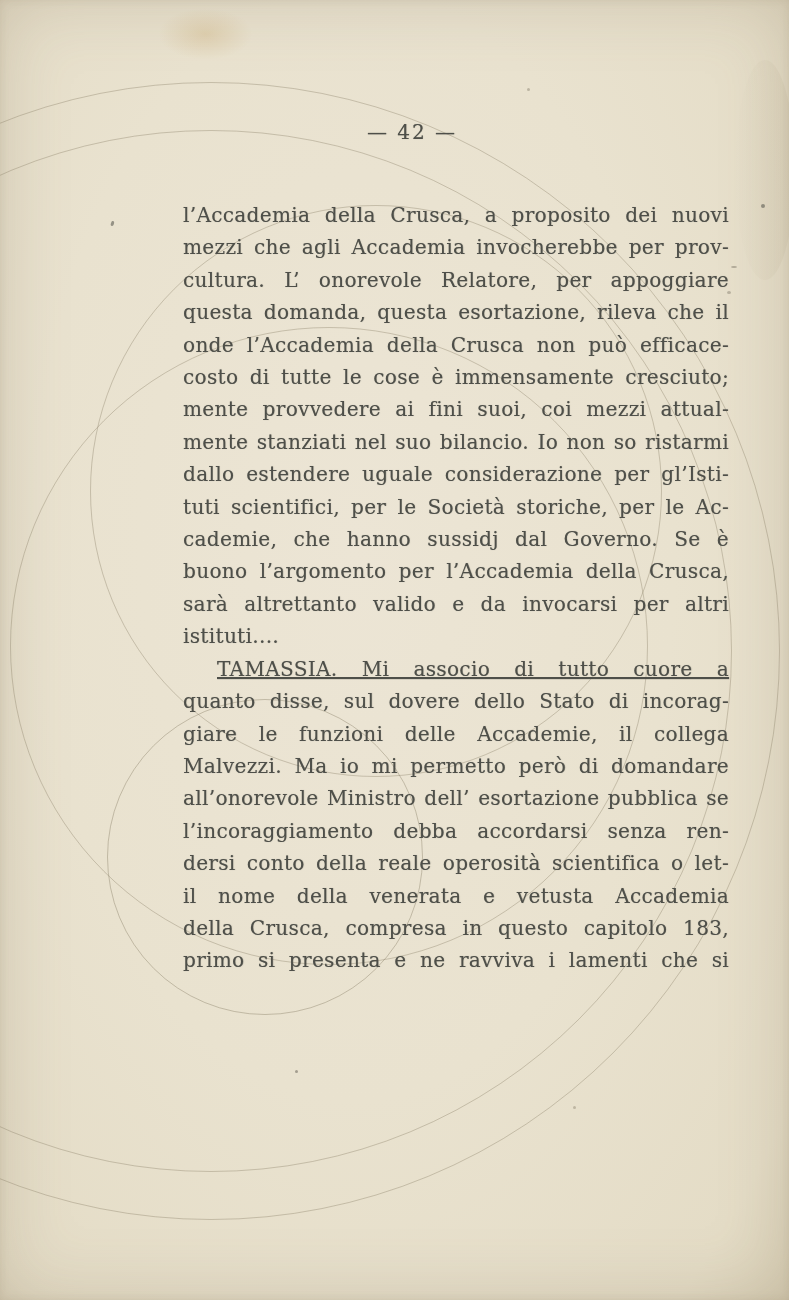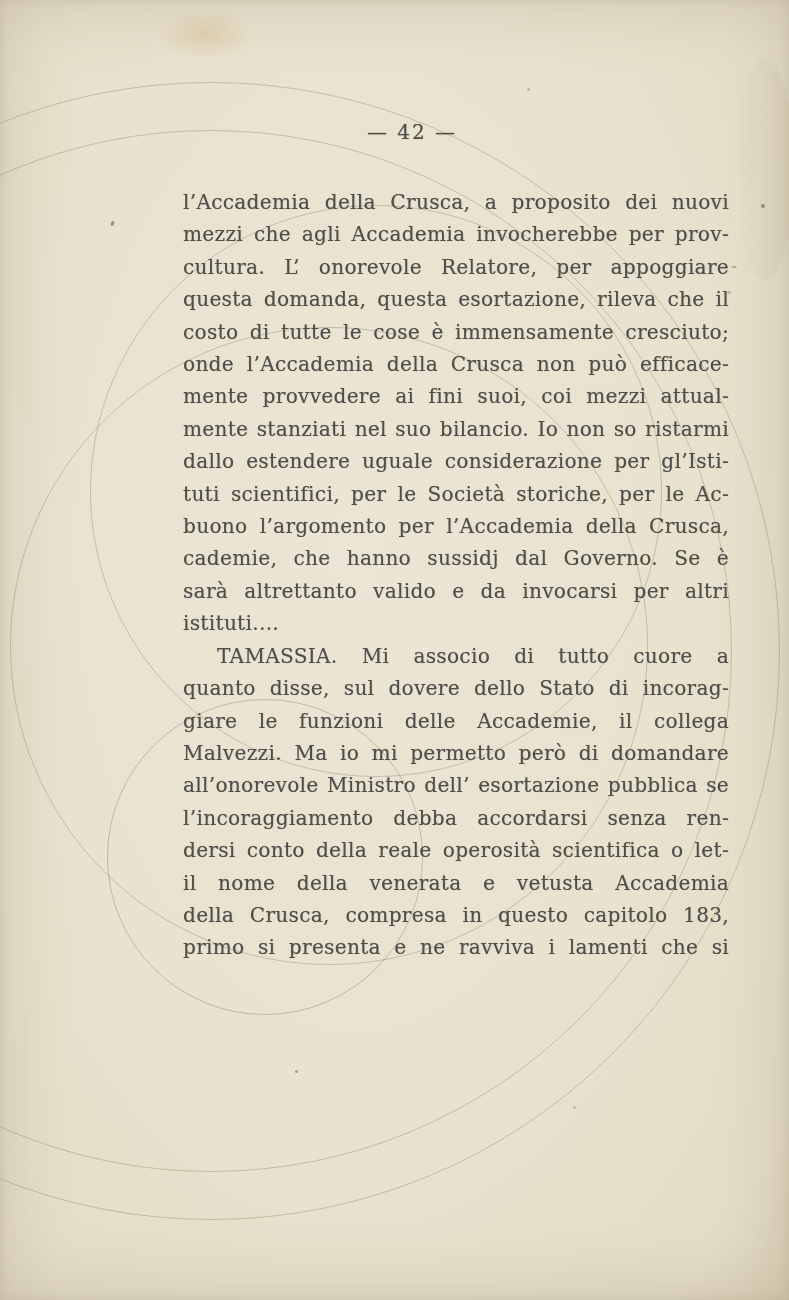--- a/index.html
+++ b/index.html
@@ -49,34 +49,34 @@
   .pageno{
     position:absolute;
     left:183px;top:120px;width:458px;
     text-align:center;
     font-size:20px;
     letter-spacing:2px;
     text-shadow:0.3px 0.3px 0.7px rgba(78,79,73,0.5);
   }
   .textblock{
     position:absolute;
-    left:183px;top:186px;width:546px;
+    left:183px;top:199px;width:546px;
   }
   .line{
     font-size:20px;
     line-height:32.4px;
     letter-spacing:0.35px;
     word-spacing:1px;
     text-align:justify;
     text-align-last:justify;
     white-space:nowrap;
     text-shadow:0.3px 0.3px 0.7px rgba(78,79,73,0.5);
   }
   .line.nj{text-align:left;text-align-last:left;}
-  .line.indent{padding-left:34px;}
+  .line.indent{padding-left:34px;text-decoration:underline;}
 </style>
 </head>
 <body>
 
 <div class="page">
 
   <div class="wm c4"></div>
   <div class="wm c3"></div>
   <div class="wm c2"></div>
   <div class="wm c1"></div>
@@ -92,28 +92,28 @@
   <div class="speck k6"></div>
   <div class="speck k7"></div>
 
   <div class="pageno">— 42 —</div>
 
   <div class="textblock">
     <div class="line">l’Accademia della Crusca, a proposito dei nuovi</div>
     <div class="line">mezzi che agli Accademia invocherebbe per prov-</div>
     <div class="line">cultura. L’ onorevole Relatore, per appoggiare</div>
     <div class="line">questa domanda, questa esortazione, rileva che il</div>
+    <div class="line">onde l’Accademia della Crusca non può efficace-</div>
     <div class="line">costo di tutte le cose è immensamente cresciuto;</div>
-    <div class="line">onde l’Accademia della Crusca non può efficace-</div>
     <div class="line">mente provvedere ai fini suoi, coi mezzi attual-</div>
     <div class="line">mente stanziati nel suo bilancio. Io non so ristarmi</div>
     <div class="line">dallo estendere uguale considerazione per gl’Isti-</div>
     <div class="line">tuti scientifici, per le Società storiche, per le Ac-</div>
+    <div class="line">cademie, che hanno sussidj dal Governo. Se è</div>
     <div class="line">buono l’argomento per l’Accademia della Crusca,</div>
-    <div class="line">cademie, che hanno sussidj dal Governo. Se è</div>
     <div class="line">sarà altrettanto valido e da invocarsi per altri</div>
     <div class="line nj">istituti....</div>
     <div class="line indent">TAMASSIA. Mi associo di tutto cuore a</div>
     <div class="line">quanto disse, sul dovere dello Stato di incorag-</div>
     <div class="line">giare le funzioni delle Accademie, il collega</div>
     <div class="line">Malvezzi. Ma io mi permetto però di domandare</div>
     <div class="line">all’onorevole Ministro dell’ esortazione pubblica se</div>
     <div class="line">l’incoraggiamento debba accordarsi senza ren-</div>
     <div class="line">dersi conto della reale operosità scientifica o let-</div>
     <div class="line">il nome della venerata e vetusta Accademia</div>

